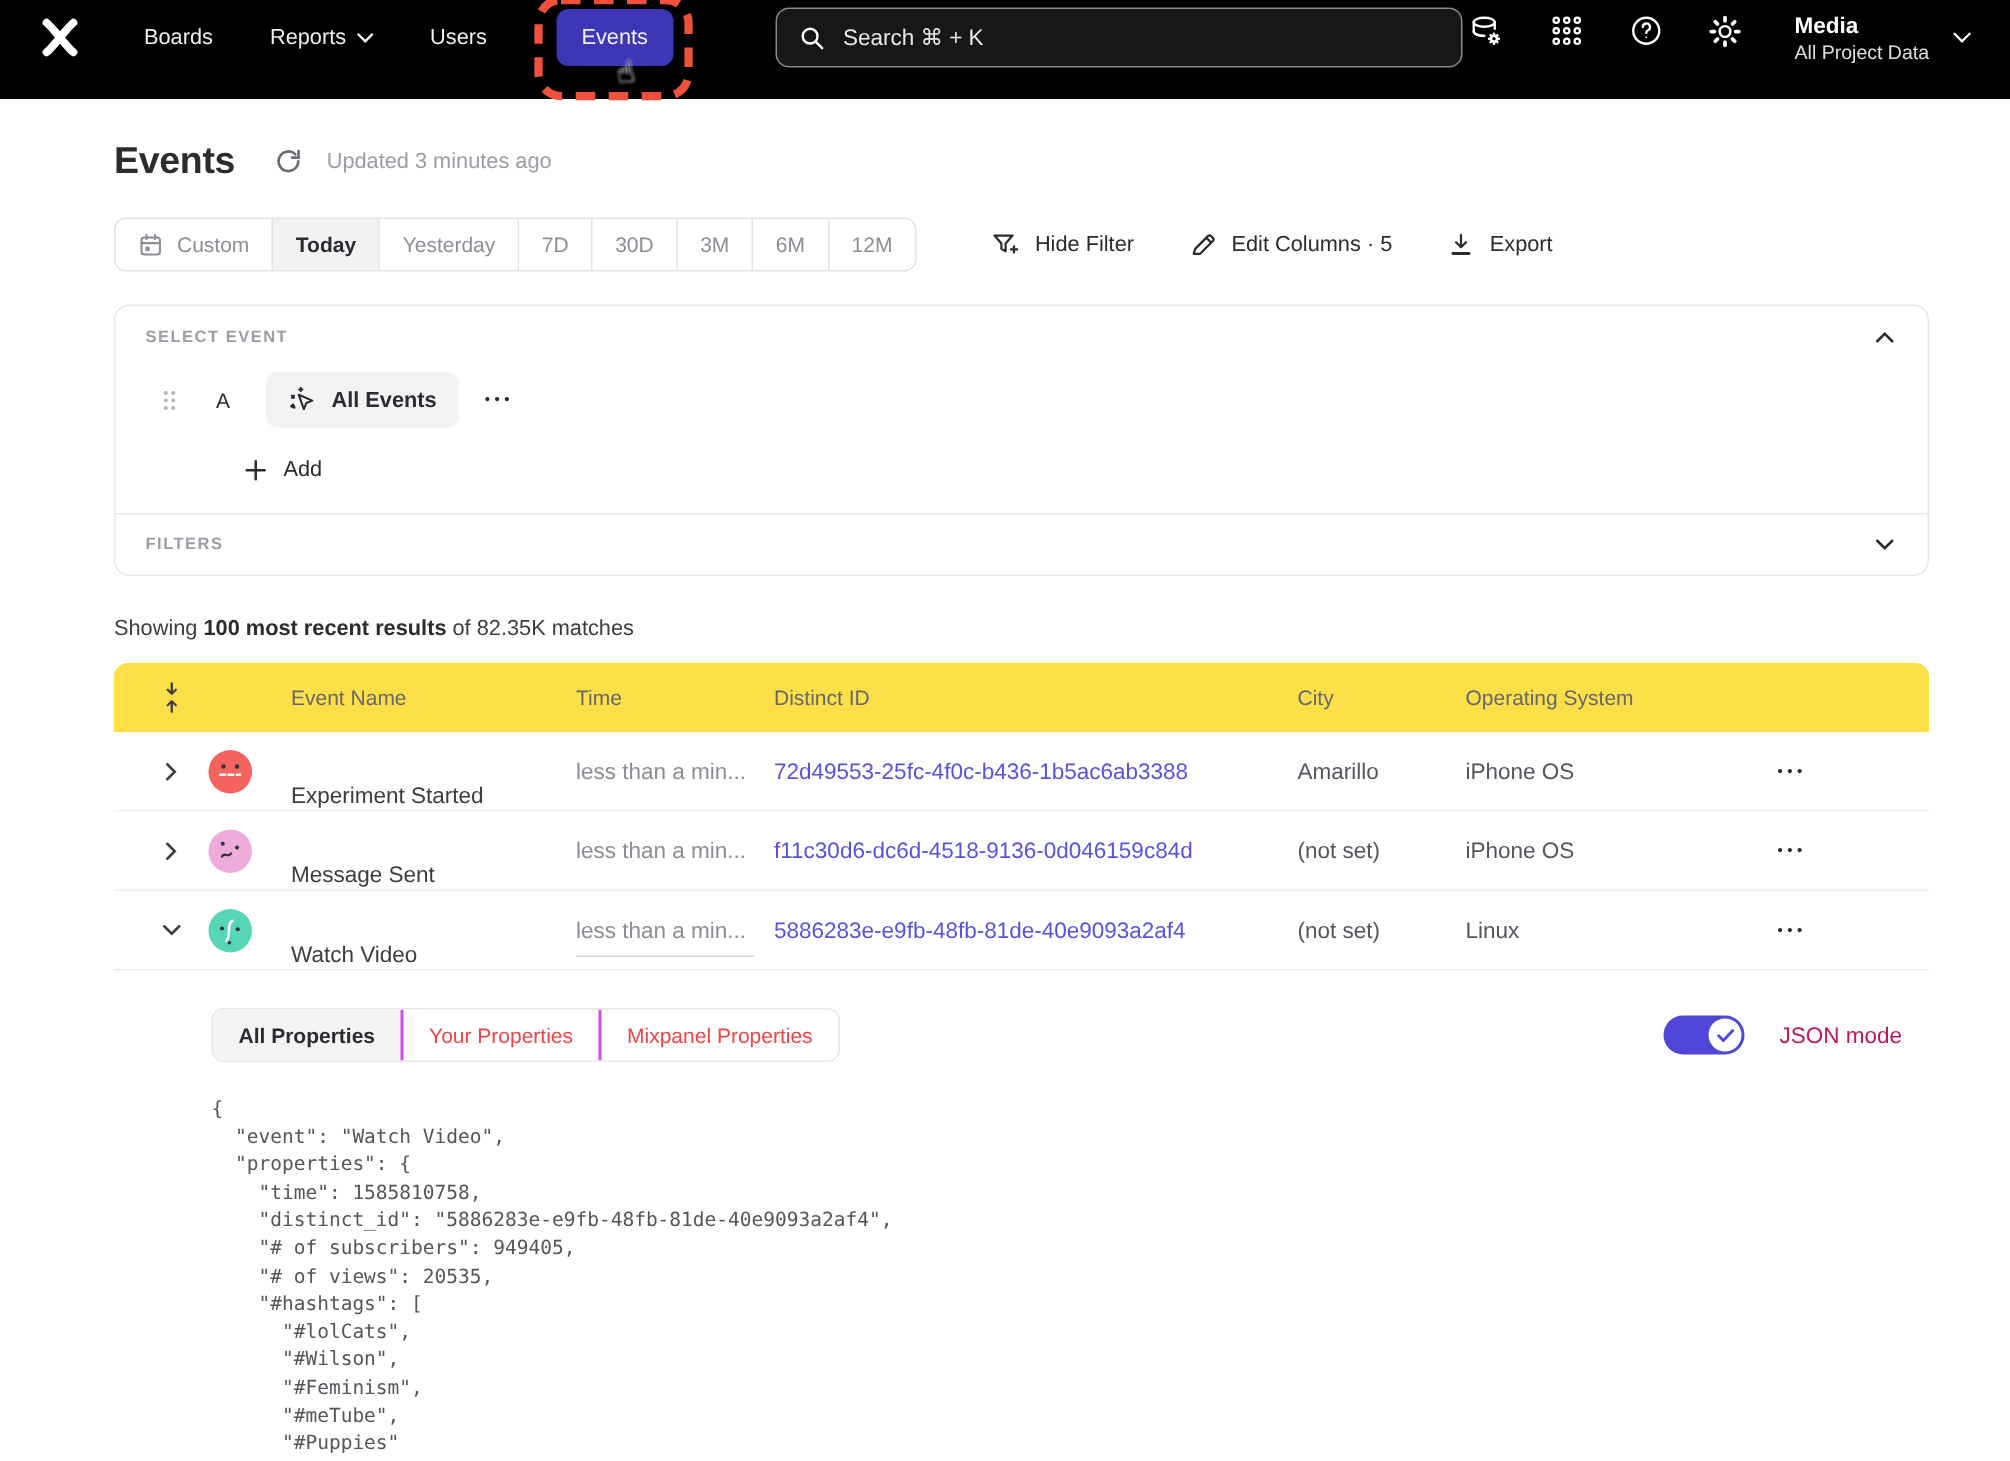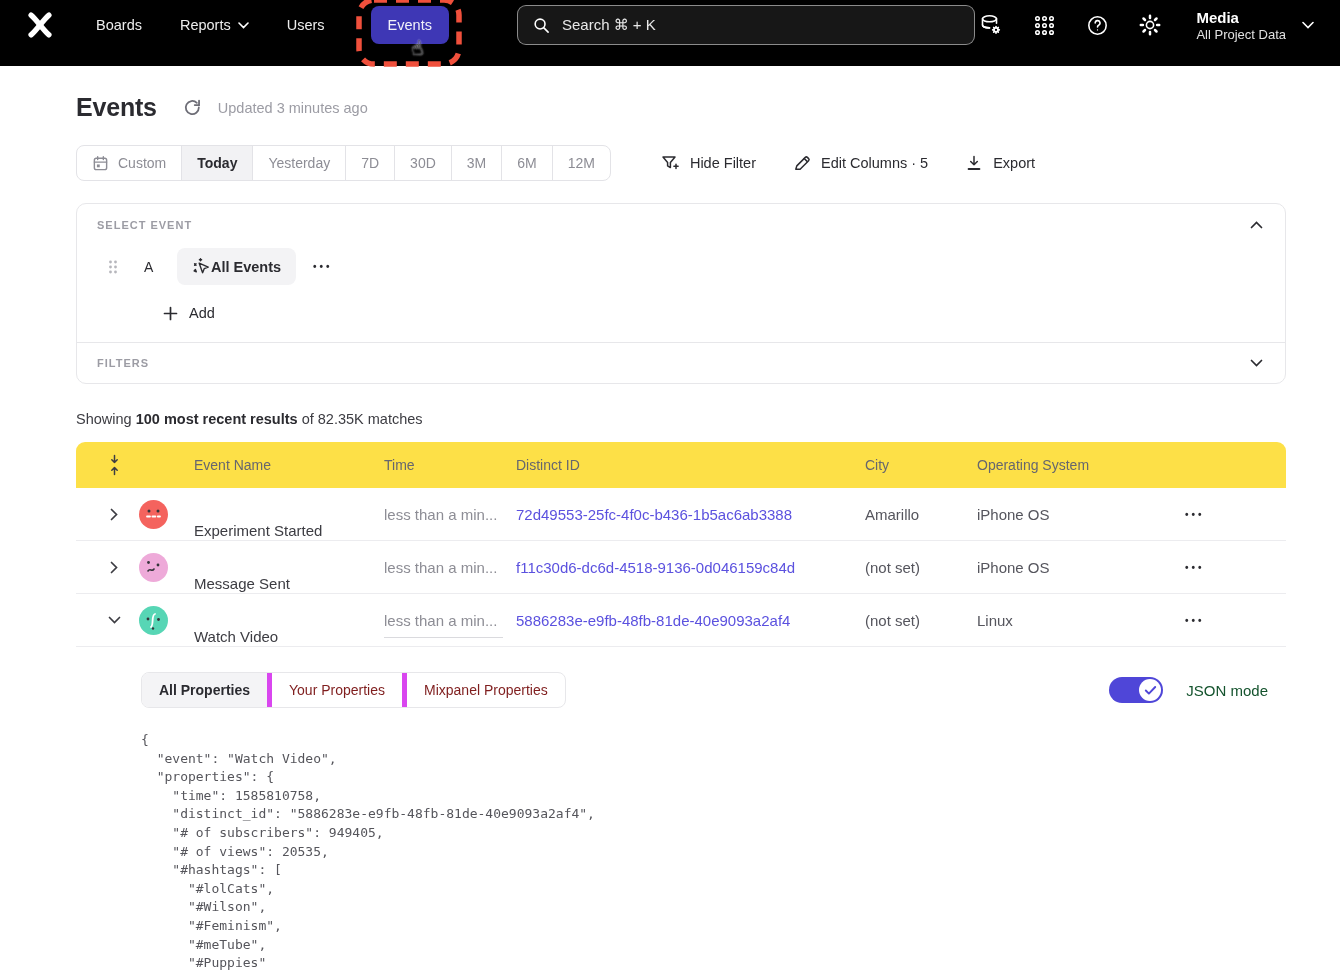--- a/index.html
+++ b/index.html
@@ -14,21 +14,21 @@
   .nav-items { display:flex; align-items:center; gap:38px; }
   .nav-item { color:rgba(255,255,255,.93); font-size:14.5px; display:flex; align-items:center; gap:7px; }
   .nav-item.pill { background:#3e37b5; padding:11px 17px; border-radius:8px; position:relative; margin-left:8px; }
   .annotation-box { position:absolute; left:-16px; top:-10px; pointer-events:none; }
   .hand-cursor { position:absolute; left:52%; top:30px; font-size:20px; color:#2b2b30;
     font-family:"DejaVu Sans", sans-serif; z-index:6;
     text-shadow:0 0 2px #fff, 0 0 2px #fff; transform:rotate(-8deg); }
   .nav-search { margin-left:68px; width:458px; height:40px; border:1px solid rgba(255,255,255,.5);
     background:rgba(255,255,255,.09); border-radius:9px; display:flex; align-items:center;
     gap:12px; padding:0 15px; color:rgba(255,255,255,.9); font-size:15px; }
-  .nav-right { margin-left:auto; display:flex; align-items:center; gap:27px; }
+  .nav-right { margin-left:auto; display:flex; gap:27px; }
   .nav-icon-btn { width:26px; height:26px; display:flex; align-items:center; justify-content:center; }
   .project-sel { display:flex; align-items:center; gap:16px; margin-left:6px; color:#fff; }
   .proj-name { font-size:15px; font-weight:700; line-height:1.3; }
   .proj-scope { font-size:13px; color:rgba(255,255,255,.88); }
 
   
   .main { padding:0 54px 0 76px; }
   .title-row { display:flex; align-items:center; gap:16px; margin-top:27px; }
   .page-title { font-size:25px; font-weight:700; letter-spacing:-.2px; }
   .refresh-btn { color:#6d6d76; display:flex; margin-left:10px; }
@@ -51,21 +51,21 @@
   
   .qcard { margin-top:22px; border:1px solid #e7e7ea; border-radius:10px; }
   .qsection { padding:15px 20px 21px; }
   .qsection.collapsed { padding:14px 20px; }
   .qsec-head { display:flex; align-items:center; justify-content:space-between; }
   .qlabel { font-size:11px; font-weight:700; letter-spacing:1px; color:#9c9ca4; }
   .chev-btn { color:#2b2b30; display:flex; padding:2px; }
   .event-row { display:flex; align-items:center; margin:17px 0 0 10px; }
   .drag-handle { display:flex; cursor:grab; }
   .event-letter { margin-left:25px; width:16px; font-size:14px; color:#2b2b30; }
-  .event-btn { margin-left:17px; display:flex; align-items:center; background:#f3f3f5;
+  .event-btn { margin-left:17px; display:flex; align-items:center; gap:10px; background:#f3f3f5;
     border-radius:8px; height:37px; padding:0 15px; font-size:14.5px; font-weight:700; color:#2b2b30; }
   .more-dots { font-size:10px; letter-spacing:3px; font-weight:700; color:#2b2b30; }
   .event-row .more-dots { margin-left:17px; }
   .add-btn { display:flex; align-items:center; gap:11px; margin:20px 0 0 66px;
     font-size:14.5px; font-weight:500; color:#2b2b30; }
   .qdivider { border-top:1px solid #e7e7ea; }
 
   .showing { margin-top:27px; font-size:14.5px; color:#3c3c42; }
   .showing b { color:#2b2b30; }
 
@@ -85,28 +85,28 @@
   .time-underline span::after { content:''; position:absolute; left:0; right:-6px; bottom:-9px;
     border-bottom:1px solid #dadade; }
   .cell-id { color:#5b51df; cursor:pointer; }
   .cell-dim { color:#55555d; }
   .row-more { justify-self:start; padding-left:36px; }
 
   
   .detail { padding:25px 18px 0 65px; }
   .detail-top { display:flex; align-items:center; justify-content:space-between; }
   .ptabs { display:inline-flex; border:1px solid #e7e7ea; border-radius:8px; overflow:hidden; }
-  .ptabs button { height:34px; padding:0 17px; font-size:14px; color:#7f1d1d; border-left:5px solid #d946ef; }
+  .ptabs button { height:34px; padding:0 17px; font-size:14px; color:#ef4444; border-left:2px solid #d946ef; }
   .ptabs button:first-child { border-left:none; }
   .ptabs button.active { background:#f4f4f6; color:#2b2b30; font-weight:700; }
   .json-toggle-wrap { display:flex; align-items:center; gap:23px; }
   .toggle { position:relative; width:54px; height:26px; border-radius:13px; background:#4f46d8; cursor:pointer; }
   .toggle .knob { position:absolute; right:2px; top:2px; width:22px; height:22px; border-radius:50%;
     background:#fff; display:flex; align-items:center; justify-content:center; }
-  .json-label { font-size:15px; color:#14532d; }
+  .json-label { font-size:15px; color:#be185d; }
   .json-pre { margin-top:23px; font-family:"DejaVu Sans Mono", monospace; font-size:13px;
     line-height:18.6px; color:#55555b; white-space:pre; }
 
   svg { display:block; }
 </style>
 </head>
 <body>
 
 <header class="topnav">
   <div class="logo">

